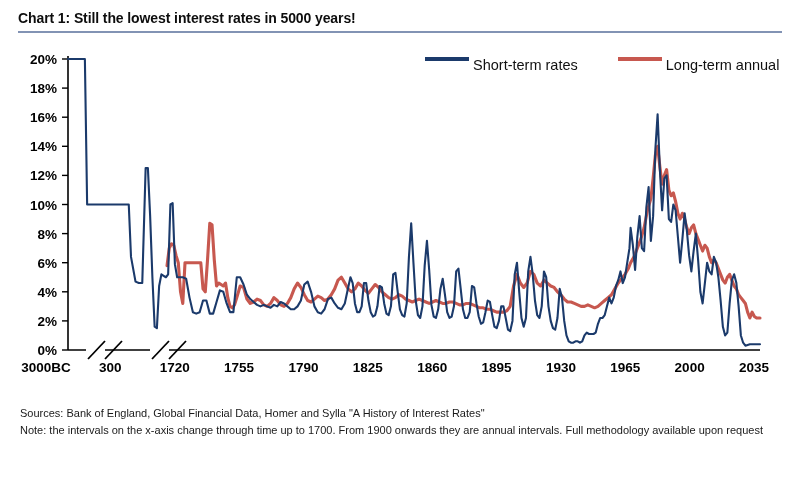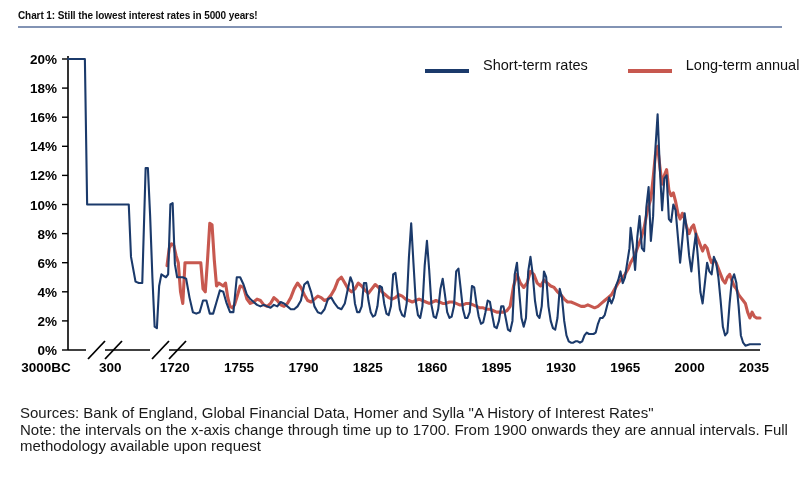--- a/index.html
+++ b/index.html
@@ -9,45 +9,45 @@
     font-family:"Liberation Sans", sans-serif;
     color:#000000;
     overflow:hidden;
     position:relative;
   }
   #chart-card{position:absolute;inset:0;}
 
   
   #header{position:absolute;left:18px;top:10px;width:764px;}
   #chart-title{
-    font-size:10px;font-weight:bold;color:#0d0d0d;
+    font-size:14px;font-weight:bold;color:#0d0d0d;
     letter-spacing:-0.1px;white-space:nowrap;
     font-family:"Liberation Sans", sans-serif;
   }
   #title-rule{
     margin-top:5px;height:2px;width:764px;background:#8293b4;
   }
 
   
   #plot-wrap{position:absolute;left:0;top:46px;width:800px;height:330px;}
   #plot-svg{display:block;}
 
   
   #legend{
     position:absolute;left:425px;top:57px;
     display:flex;align-items:center;gap:40px;
   }
-  .legend-item{display:flex;align-items:flex-end;gap:14px;}
+  .legend-item{display:flex;align-items:flex-start;gap:4px;}
   .legend-swatch{display:block;width:44px;height:4px;border-radius:0;}
   .legend-label{font-size:14.5px;color:#111111;white-space:nowrap;}
 
   
   #footnotes{
     position:absolute;left:20px;top:405px;width:768px;
-    font-size:15px;line-height:16.5px;color:#1a1a1a;
+    font-size:11px;line-height:16.5px;color:#1a1a1a;
   }
   #footnotes div{white-space:normal;}
   .axis-text{font-size:13.5px;font-weight:bold;fill:#000000;font-family:"Liberation Sans", sans-serif;}
   .ytick-text{font-size:13.5px;font-weight:bold;fill:#000000;font-family:"Liberation Sans", sans-serif;}
 </style>
 </head>
 <body>
 
 <div id="chart-card">
 

